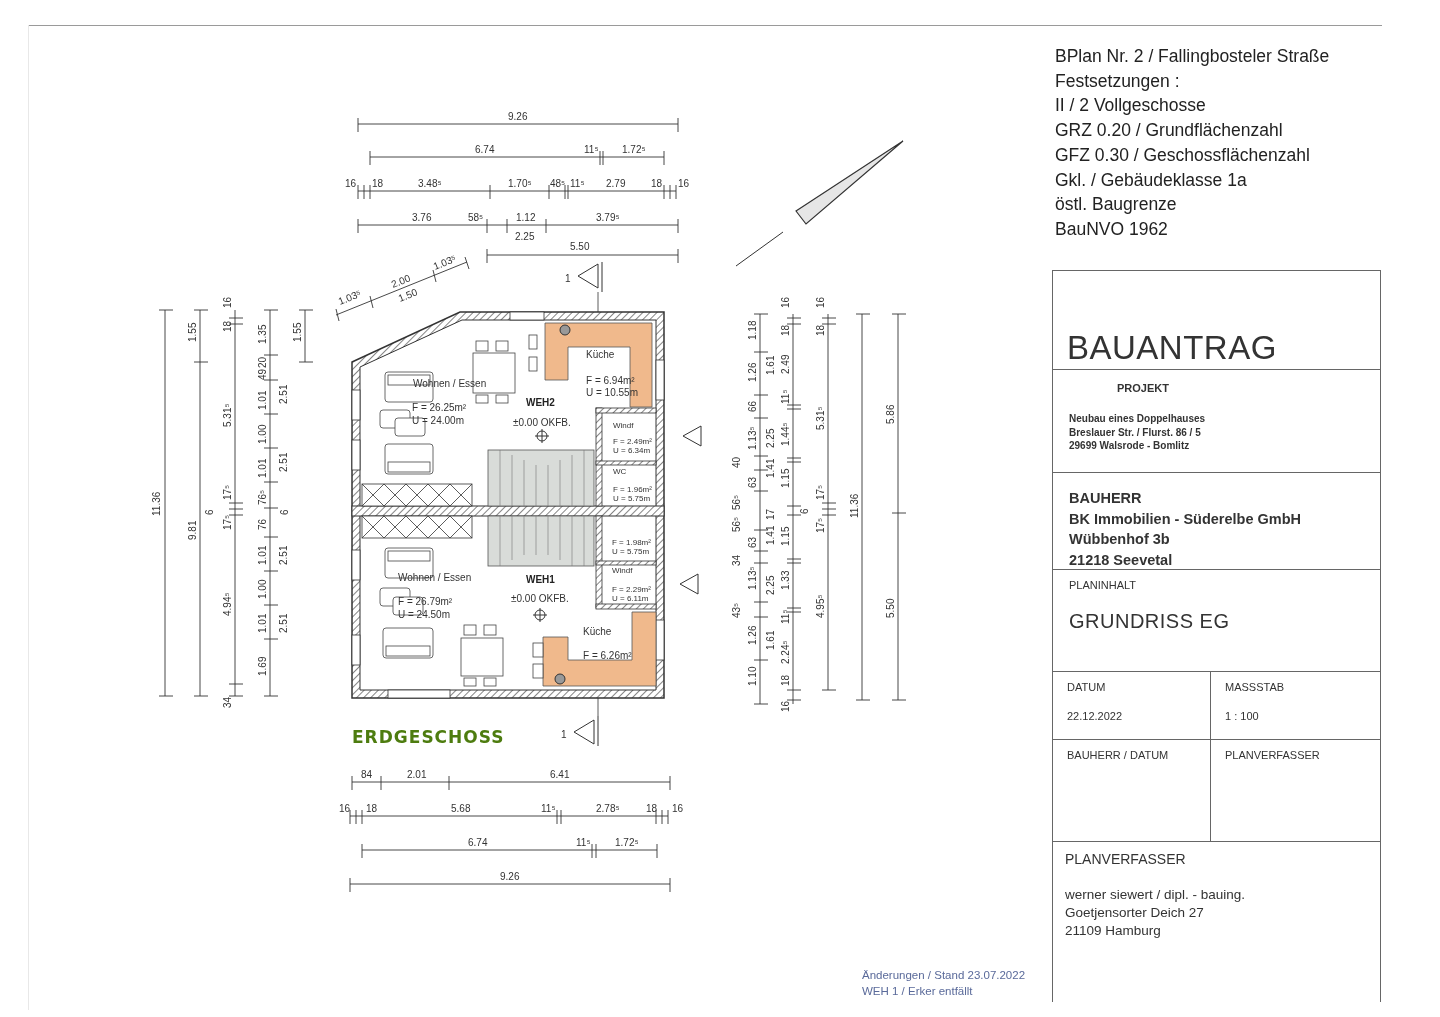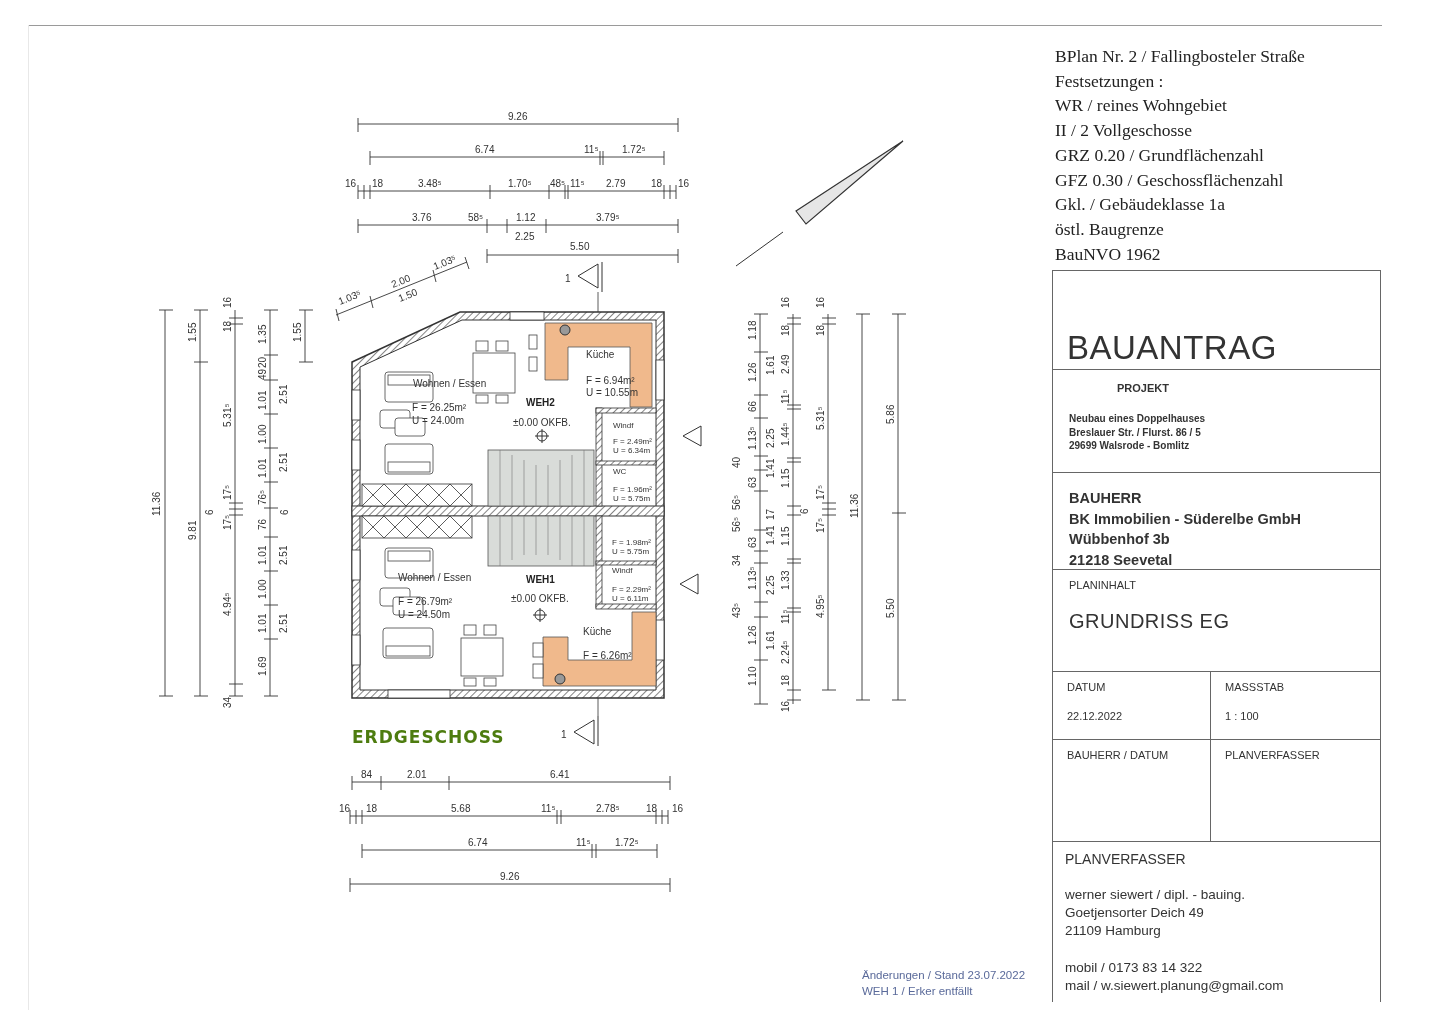--- a/index.html
+++ b/index.html
@@ -7,21 +7,21 @@
   .sheet-border-top { position:absolute; left:28px; top:25px; width:1354px; height:1px; background:#9a9a9a; }
   .sheet-border-left { position:absolute; left:28px; top:25px; width:1px; height:985px; background:#e8e8e8; }
   .plan-svg { position:absolute; left:0; top:0; }
   .dim-text { font-family:"Liberation Sans", sans-serif; font-size:10px; fill:#333; }
   .room-text { font-family:"Liberation Sans", sans-serif; font-size:10px; fill:#333; }
   .room-text-sm { font-family:"Liberation Sans", sans-serif; font-size:8px; fill:#333; }
   .unit-label { font-family:"Liberation Sans", sans-serif; font-size:10px; font-weight:bold; fill:#222; }
 
   
   .info-lines { position:absolute; left:1055px; top:44px; font-size:17.5px; line-height:24.7px; color:#222; }
-  .info-lines div { white-space:nowrap;font-family:Liberation Serif, serif; }
+  .info-lines div { white-space:nowrap; }
 
   .tb { position:absolute; left:1052px; top:270px; width:327px; border-left:1px solid #666; border-right:1px solid #666; }
   .tb-row { border-top:1px solid #666; position:relative; }
   .tb-title { height:98px; }
   .tb-title span { position:absolute; left:14px; top:58px; font-size:33px; color:#333; letter-spacing:0.5px; }
   .tb-projekt { height:102px; }
   .tb-small-label { font-size:11px; font-weight:bold; color:#333;padding-left:48px; }
   .tb-projekt .tb-small-label { position:absolute; left:16px; top:12px; }
   .tb-projekt .addr { position:absolute; left:16px; top:42px; font-size:10px; font-weight:bold; line-height:13.5px; color:#333; }
   .tb-bauherr { height:96px; }
@@ -491,21 +491,20 @@
     <text x="615" y="846">1.72⁵</text>
     <text x="500" y="880">9.26</text>
   </g>
 </svg>
 
 <div class="erdgeschoss">ERDGESCHOSS</div>
 
 <div class="info-lines">
   <div>BPlan Nr. 2 / Fallingbosteler Straße</div>
   <div>Festsetzungen :</div>
-  <div>WR / reines Wohngebiet</div>
   <div>II / 2 Vollgeschosse</div>
   <div>GRZ 0.20 / Grundflächenzahl</div>
   <div>GFZ 0.30 / Geschossflächenzahl</div>
   <div>Gkl. / Gebäudeklasse  1a</div>
   <div>östl. Baugrenze</div>
   <div>BauNVO 1962</div>
 </div>
 
 <div class="tb">
   <div class="tb-row tb-title">
@@ -546,26 +545,22 @@
       <div class="lbl">BAUHERR / DATUM</div>
     </div>
     <div class="tb-cell right">
       <div class="lbl">PLANVERFASSER</div>
     </div>
   </div>
   <div class="tb-row tb-planverf">
     <div class="lbl">PLANVERFASSER</div>
     <div class="addr">
       <div>werner  siewert / dipl. - bauing.</div>
-      <div>Goetjensorter  Deich  49</div>
+      <div>Goetjensorter  Deich  27</div>
       <div>21109  Hamburg</div>
-    </div>
-    <div class="contact">
-      <div>mobil / 0173 83 14 322</div>
-      <div>mail   /  w.siewert.planung@gmail.com</div>
     </div>
   </div>
 </div>
 
 <div class="changes">
   <div>Änderungen / Stand 23.07.2022</div>
   <div>WEH 1 / Erker entfällt</div>
 </div>
 
 </body></html>

